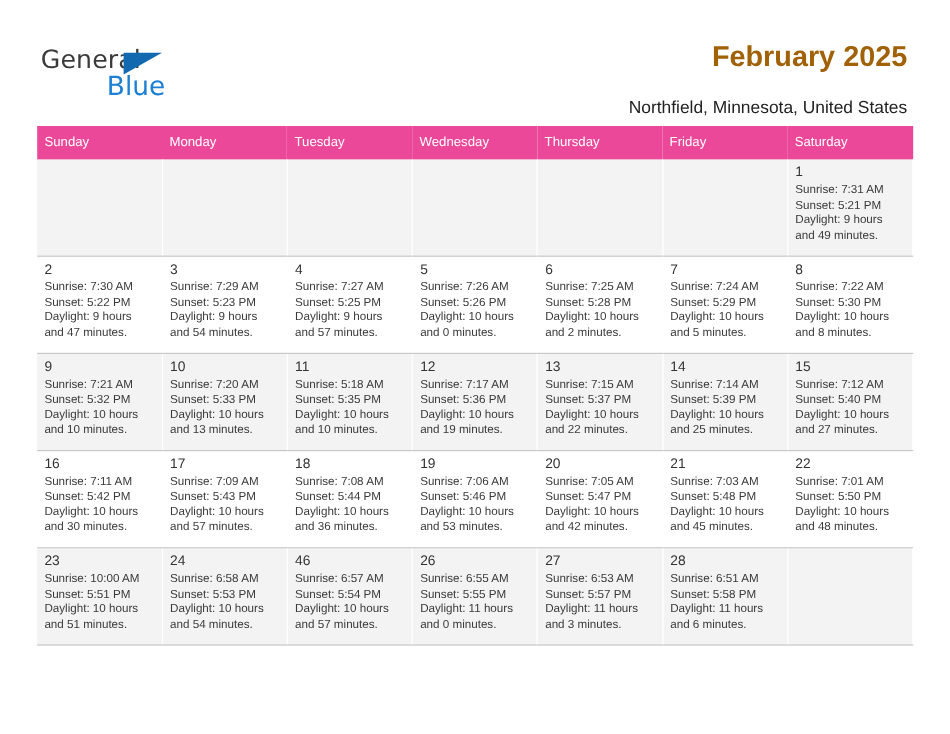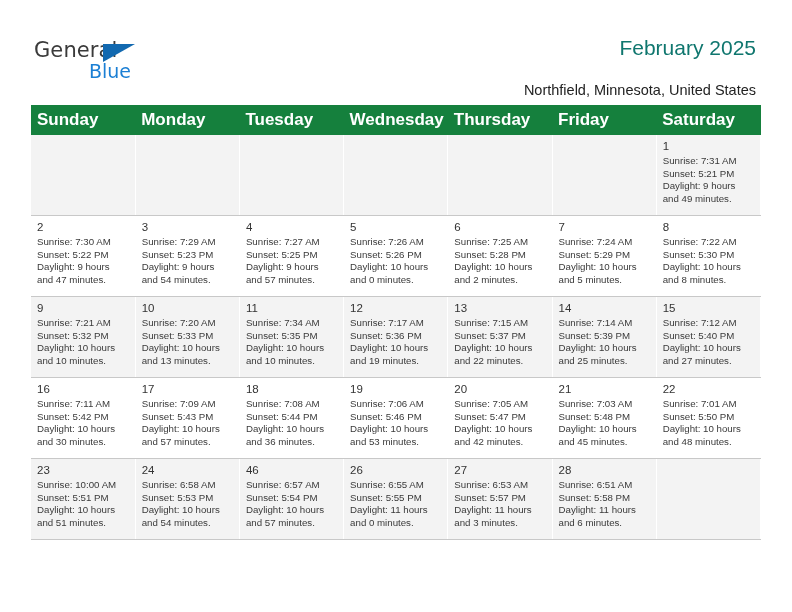--- a/index.html
+++ b/index.html
@@ -51,35 +51,35 @@
     top: 6px;
     width: 0;
     height: 0;
     border-left: 32px solid #1269b0;
     border-bottom: 18px solid transparent;
   }
   .brand-blue {
     position: absolute;
     left: 55px;
     top: 22px;
-    font-size: 19px;
+    font-size: 22px;
     color: #1b7fd4;
     font-family: "DejaVu Sans", sans-serif;
   }
   .title-block {
     position: absolute;
     right: 36px;
     top: 32px;
     text-align: right;
     width: 520px;
   }
   .cal-title {
-    font-size: 21px;
-    color: #0f766e;
-    font-weight: normal;
+    font-size: 24px;
+    color: #a16207;
+    font-weight: bold;
     line-height: 32px;
     white-space: nowrap;
   }
   .cal-subtitle {
     margin-top: 17px;
     font-size: 14.5px;
     color: #222222;
     line-height: 18px;
     white-space: nowrap;
   }
@@ -87,24 +87,24 @@
   
   .calendar {
     position: absolute;
     left: 31px;
     top: 105px;
     width: 730px;
     border-collapse: collapse;
     table-layout: fixed;
   }
   .calendar th {
-    background: #15803d;
+    background: #ec4899;
     color: #ffffff;
-    font-weight: bold;
-    font-size: 17px;
+    font-weight: normal;
+    font-size: 11px;
     text-align: left;
     padding: 5px 0 5px 6px;
     height: 18px;
     border: none;
   }
   .calendar td {
     vertical-align: top;
     width: 104.28px;
     height: 80px;
     padding: 0;
@@ -266,21 +266,21 @@
               <div class="daynum">10</div>
               <div class="detail">Sunrise: 7:20 AM</div>
               <div class="detail">Sunset: 5:33 PM</div>
               <div class="detail">Daylight: 10 hours</div>
               <div class="detail">and 13 minutes.</div>
             </div>
           </td>
           <td>
             <div class="cell">
               <div class="daynum">11</div>
-              <div class="detail">Sunrise: 7:34 AM</div>
+              <div class="detail">Sunrise: 5:18 AM</div>
               <div class="detail">Sunset: 5:35 PM</div>
               <div class="detail">Daylight: 10 hours</div>
               <div class="detail">and 10 minutes.</div>
             </div>
           </td>
           <td>
             <div class="cell">
               <div class="daynum">12</div>
               <div class="detail">Sunrise: 7:17 AM</div>
               <div class="detail">Sunset: 5:36 PM</div>

